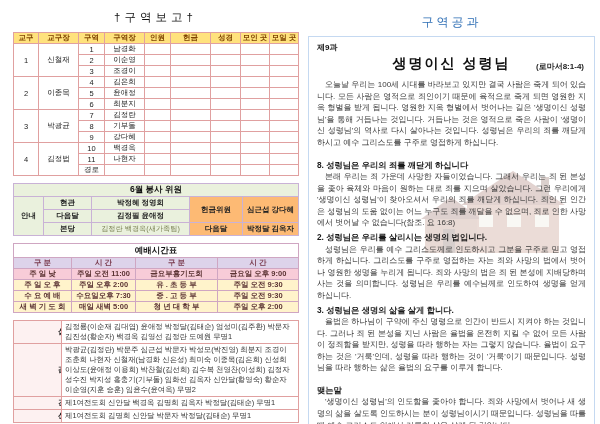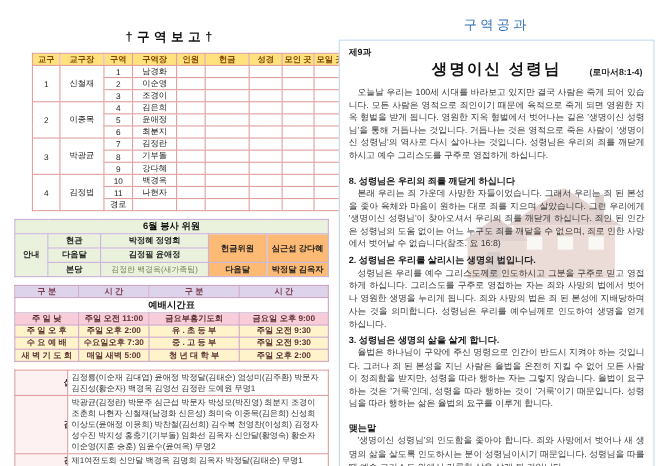--- a/index.html
+++ b/index.html
@@ -1,27 +1,27 @@
 <!DOCTYPE html>
 <html><head>
 <meta charset="utf-8">
 <style>
   html,body{margin:0;padding:0;background:#ffffff;}
   .page{position:relative;width:600px;height:424px;background:#ffffff;overflow:hidden;
         font-family:"Liberation Sans","DejaVu Sans",sans-serif;color:#222;}
   .col-left{position:absolute;left:13px;top:6px;width:285px;}
   .col-right{position:absolute;left:308px;top:6px;width:287px;}
 
-  .report-title{font-size:11.5px;font-weight:bold;text-align:center;letter-spacing:4px;margin:20px 0 7px;color:#111;}
+  .report-title{font-size:11.5px;font-weight:normal;text-align:center;letter-spacing:4px;margin:4px 0 7px;color:#111;}
 
   table{border-collapse:collapse;width:100%;table-layout:fixed;}
   td{border:1px solid #e0a0a0;font-size:7.5px;text-align:center;height:10px;padding:0 1px;
      overflow:hidden;white-space:nowrap;color:#222;}
 
-  #report-table{border:1px solid #d98c8c;margin-left:16px;}
+  #report-table{border:1px solid #d98c8c;}
   .yhdr{background:#ffe27d;color:#7f4300;font-weight:bold;}
 
   #committee-table{border:1.5px solid #a98cc5;margin-top:7px;}
   #committee-table td{border:1px solid #c9b2d6;height:12px;}
   .cttl{background:#eaf1dd;font-weight:bold;font-size:8.5px;height:13px;color:#111;}
   .grn{background:#eaf1dd;} .pch{background:#fdba74;}
   .b{font-weight:bold;}
   .nf{color:#7b8254;font-size:7.2px;}
 
   #schedule-table{border:1.5px solid #9b86c2;margin-top:7px;}
@@ -245,27 +245,27 @@
 
     <table id="schedule-table">
       <colgroup>
         <col style="width:58px">
           <col style="width:64px">
           <col style="width:82px">
           <col style="width:81px">
       </colgroup>
       <tbody>
           <tr>
+            <td colspan="4" class="sttl">예배시간표</td>
+          </tr>
+          <tr>
             <td class="shdr">구    분</td>
             <td class="shdr">시    간</td>
             <td class="shdr">구    분</td>
             <td class="shdr">시    간</td>
-          </tr>
-          <tr>
-            <td colspan="4" class="sttl">예배시간표</td>
           </tr>
           <tr>
             <td class="r1">주  일  낮</td>
             <td class="r1">주일 오전  11:00</td>
             <td class="r1">금요부흥기도회</td>
             <td class="r1">금요일 오후  9:00</td>
           </tr>
           <tr>
             <td class="r2">주 일 오 후</td>
             <td class="r2">주일 오후  2:00</td>

